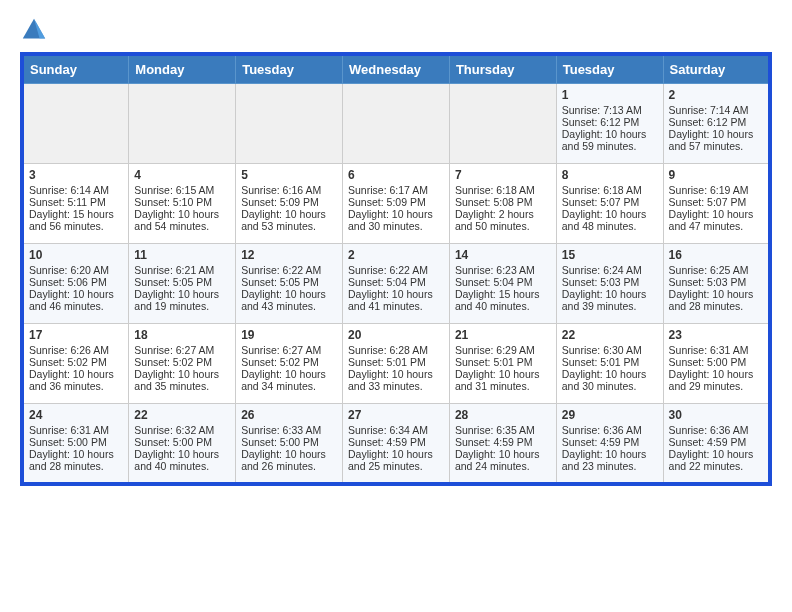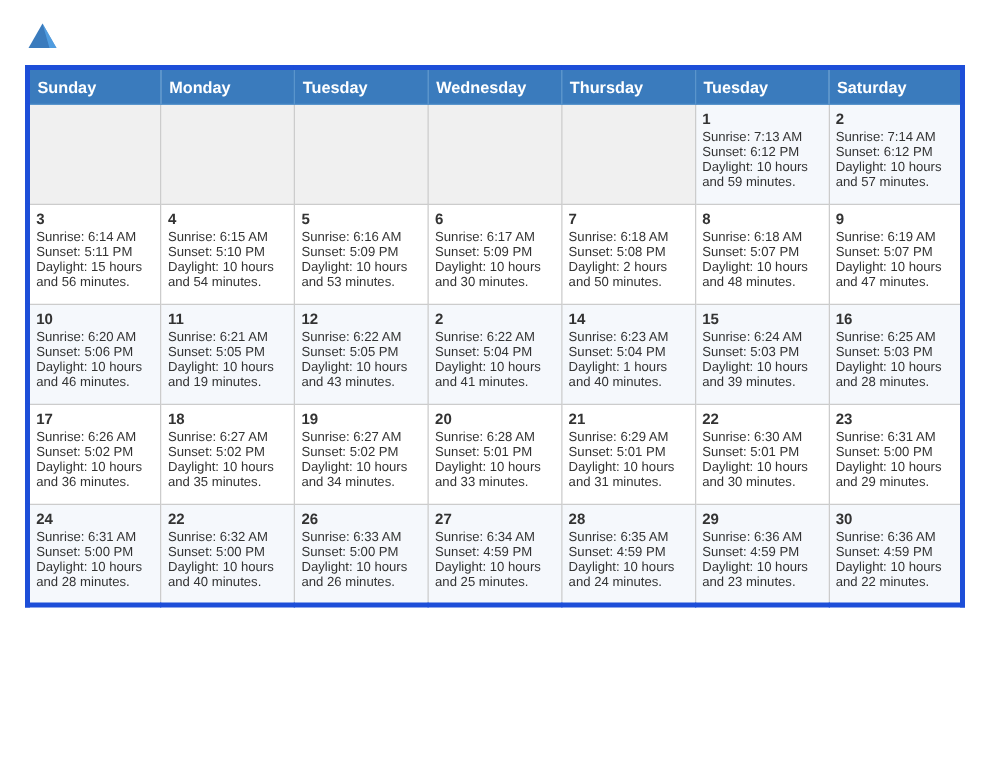--- a/index.html
+++ b/index.html
@@ -211,21 +211,21 @@
           <td>
             <span class="day-num">2</span>
             <div>Sunrise: 6:22 AM</div>
             <div>Sunset: 5:04 PM</div>
             <div>Daylight: 10 hours and 41 minutes.</div>
           </td>
           <td>
             <span class="day-num">14</span>
             <div>Sunrise: 6:23 AM</div>
             <div>Sunset: 5:04 PM</div>
-            <div>Daylight: 1 hours and 40 minutes.</div>
+            <div>Daylight: 15 hours and 40 minutes.</div>
           </td>
           <td>
             <span class="day-num">15</span>
             <div>Sunrise: 6:24 AM</div>
             <div>Sunset: 5:03 PM</div>
             <div>Daylight: 10 hours and 39 minutes.</div>
           </td>
           <td>
             <span class="day-num">16</span>
             <div>Sunrise: 6:25 AM</div>

